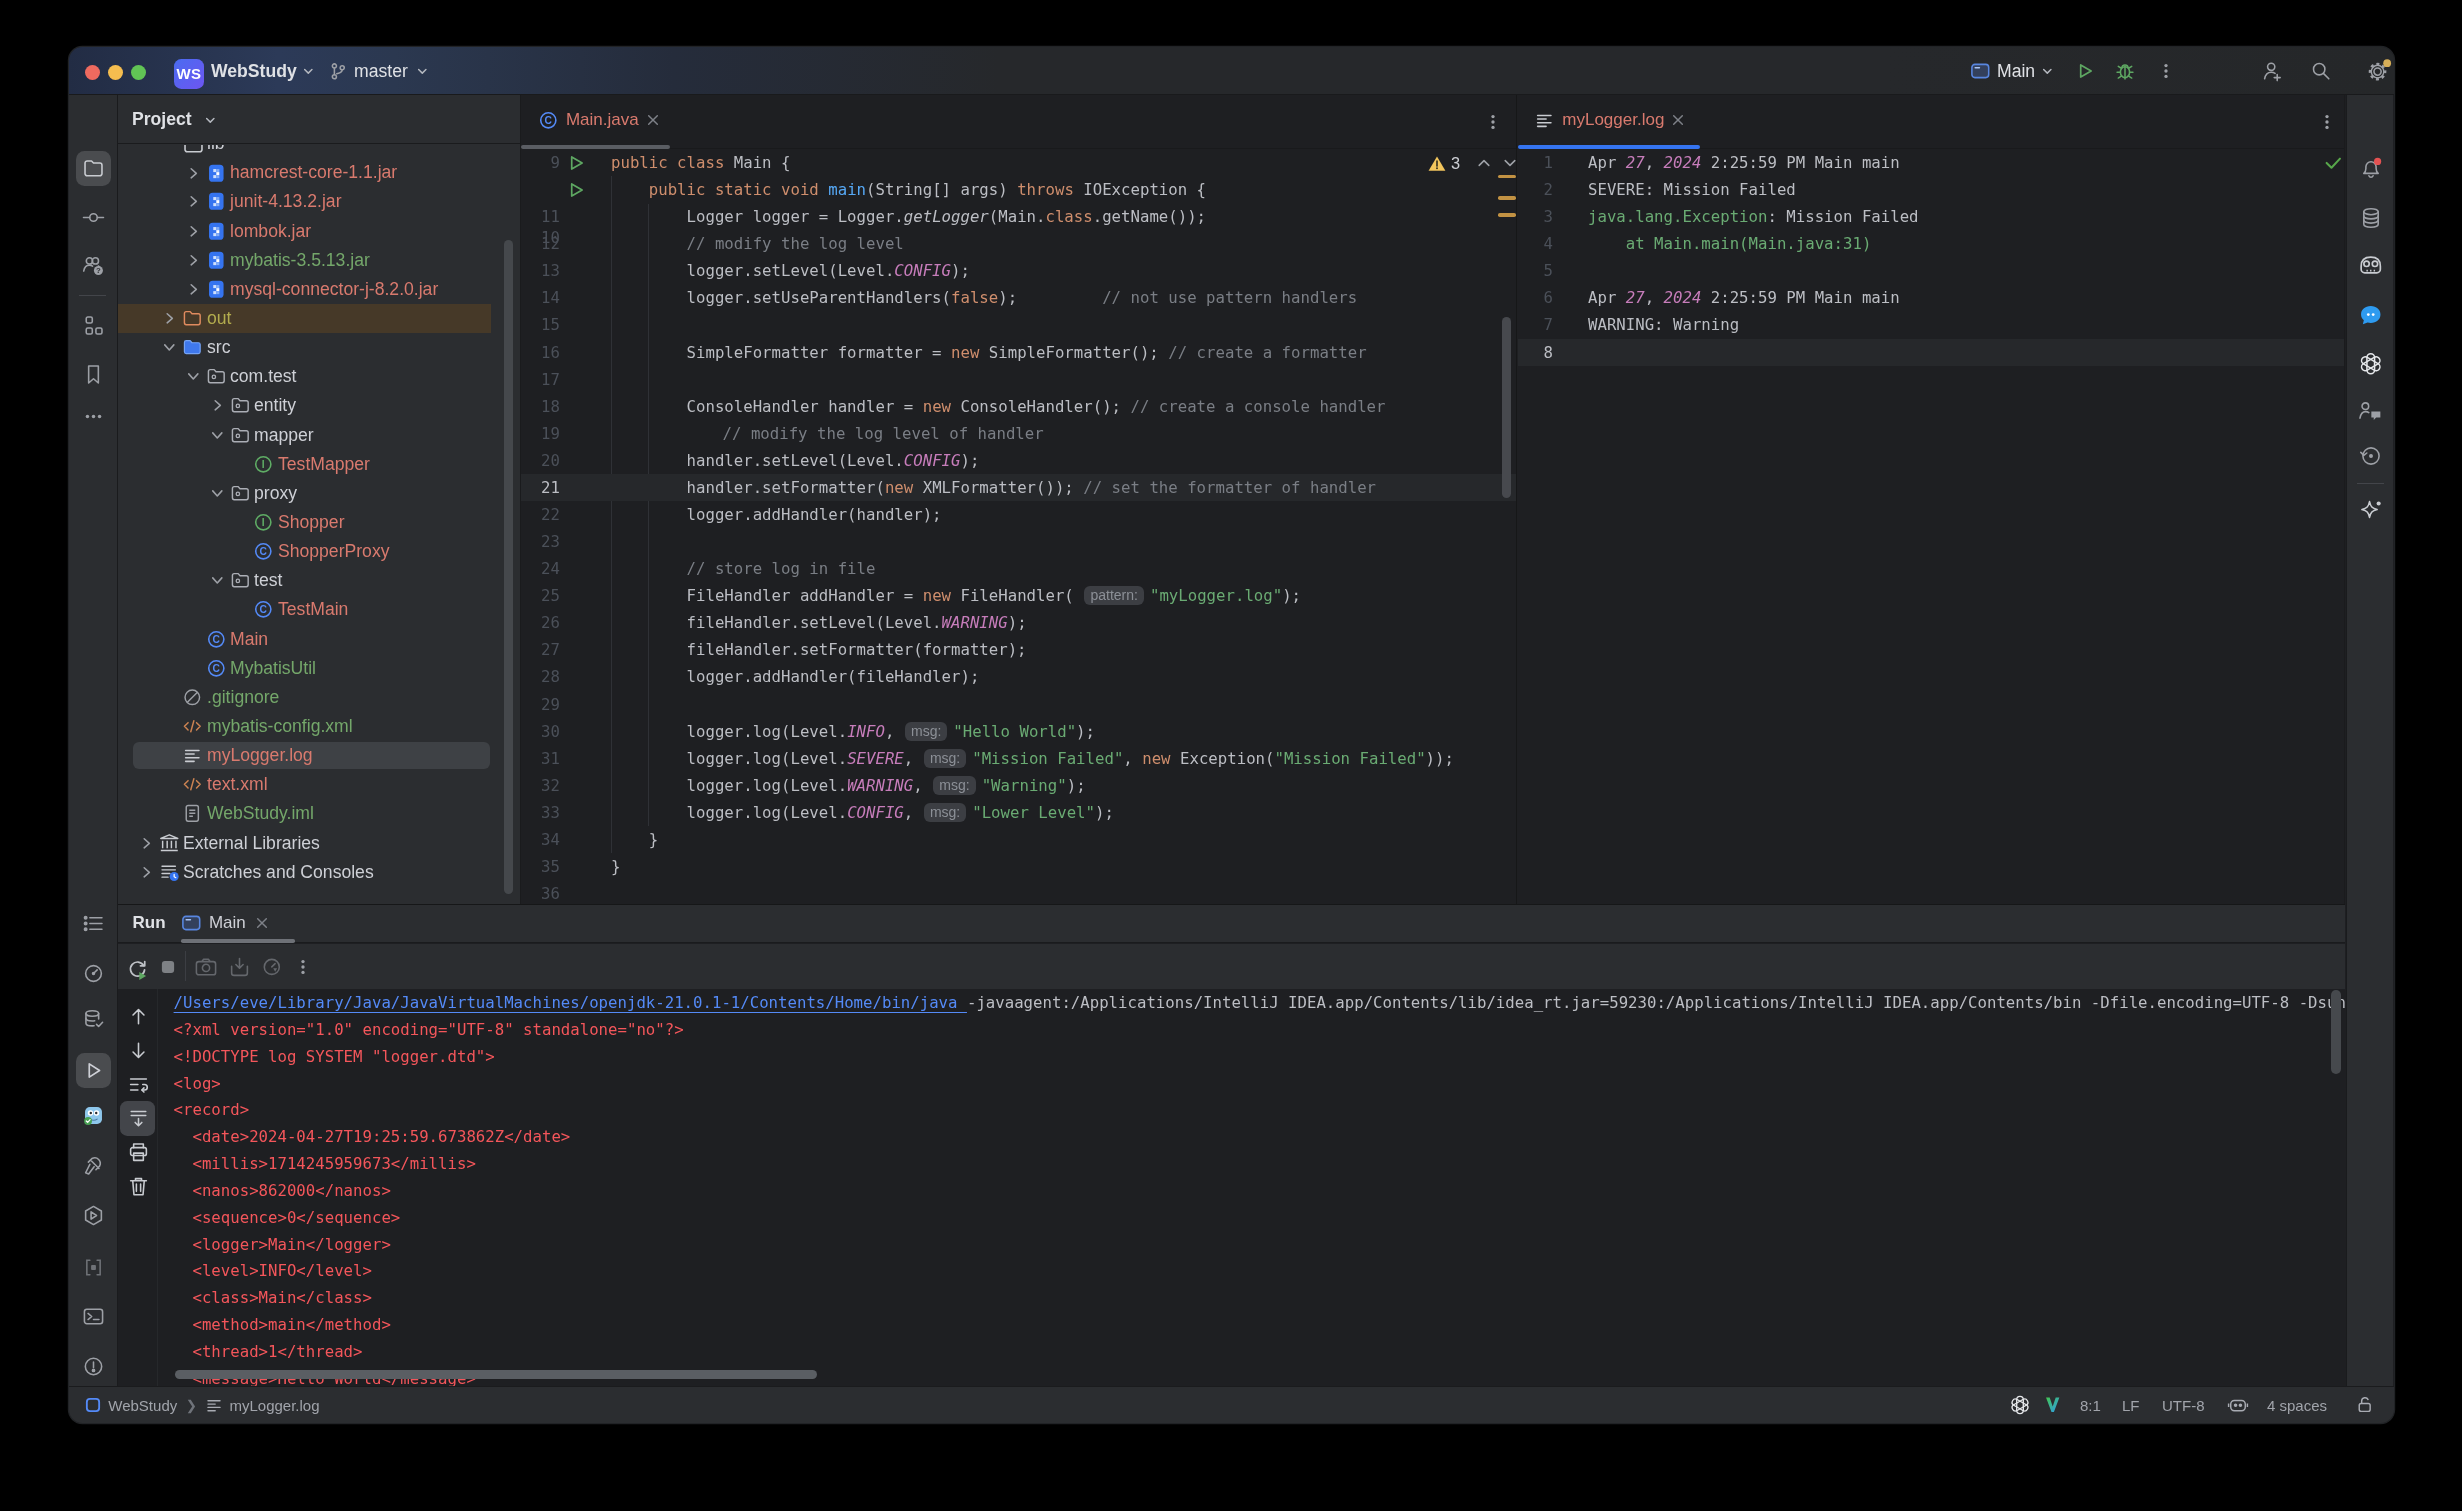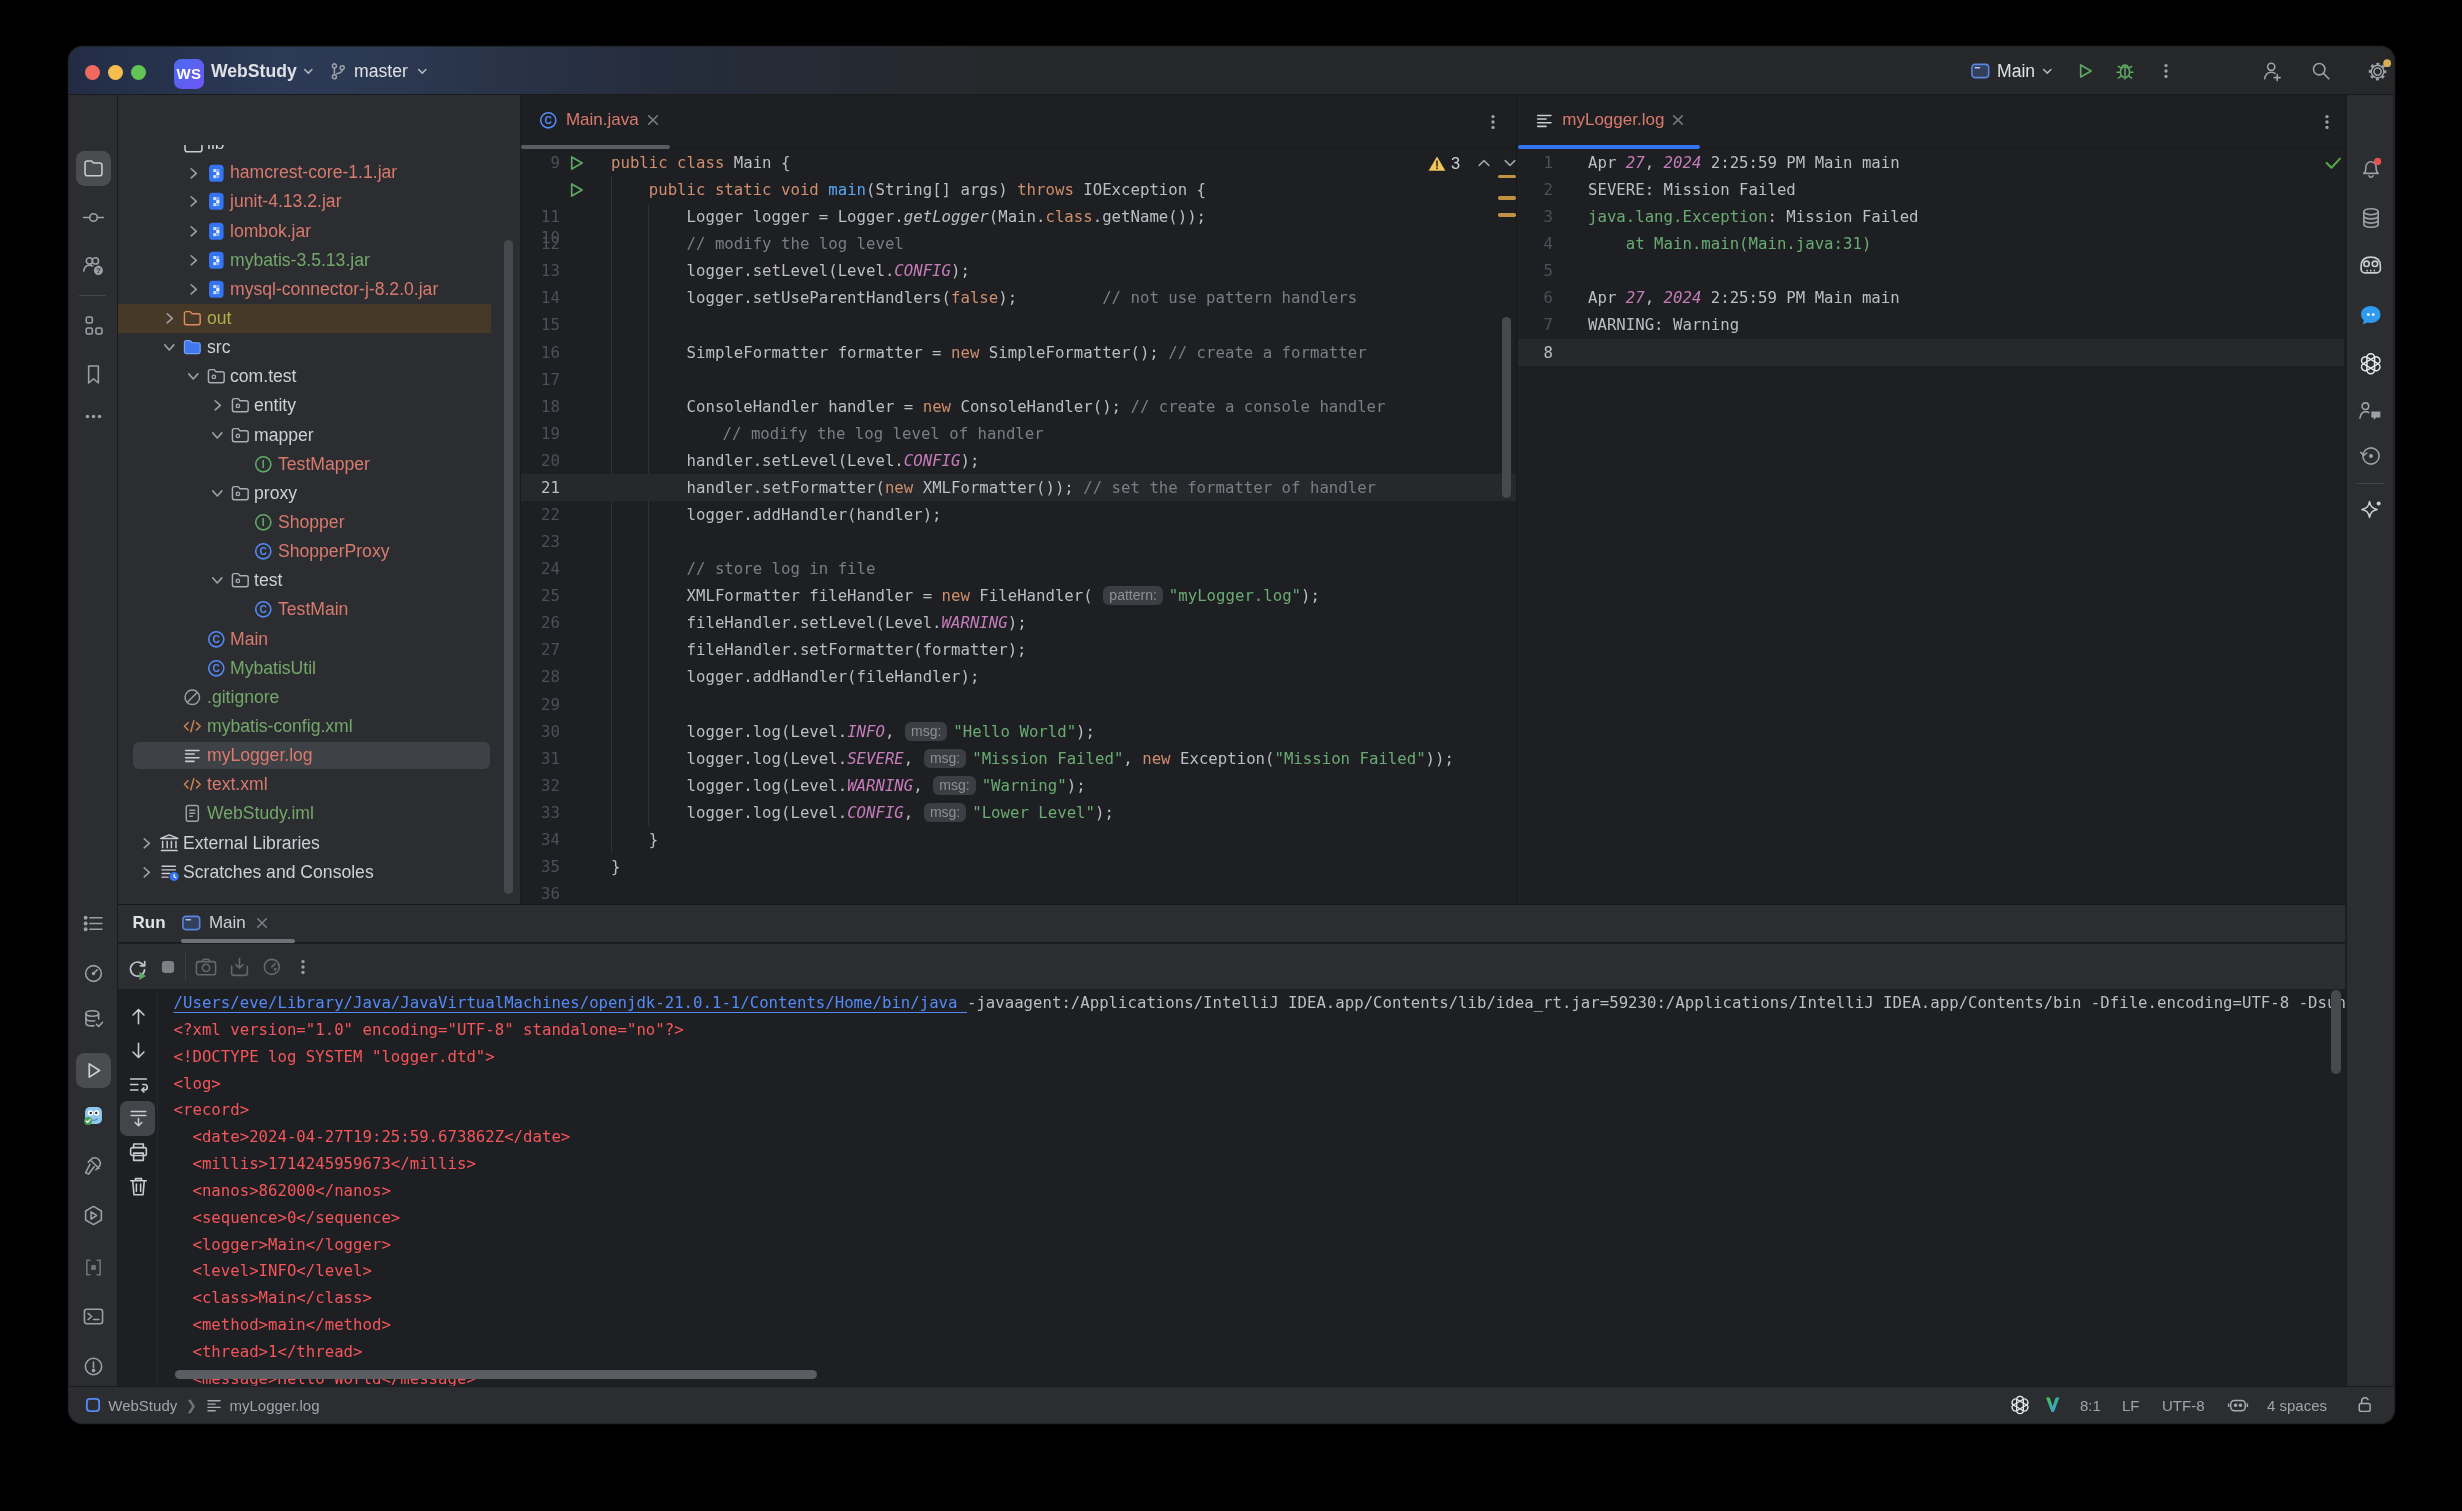--- a/index.html
+++ b/index.html
@@ -368,20 +368,30 @@
               <circle cx="12" cy="29" r="3.8"></circle>
               <circle cx="27" cy="13" r="3.8"></circle>
               <path d="M12 12.8v12.4M12 25c0-7 15-4 15-8.2"></path>
             </g>
           </svg>
         </span>
       </div>
     </div>
 
   <div id="projpanel">
+    <div id="pp-header">
+      <span id="pp-title">
+        <span>Project</span>
+        <span style="margin-left:11px;margin-top:2.4px">
+            <svg width="14.6" height="14.6" viewBox="0 0 24 24">
+              <path d="M6 9l6 6 6-6" fill="none" stroke="#b4b8bf" stroke-width="2.4" stroke-linecap="round" stroke-linejoin="round"></path>
+            </svg>
+          </span>
+      </span>
+    </div>
     <div id="tree">
         <div class="trow" style="top: -16px;">
           <span class="ticon" style="left: 64px;">
             <svg width="23" height="23" viewBox="0 0 38 38">
               <path d="M5 10a3.5 3.5 0 0 1 3.5-3.5h7.2L19 10h10.5A3.5 3.5 0 0 1 33 13.5v14A3.5 3.5 0 0 1 29.5 31h-21A3.5 3.5 0 0 1 5 27.5z" fill="none" stroke="#c9ccd1" stroke-width="2.6" stroke-linejoin="round"></path>
             </svg>
           </span>
           <span class="tlabel c-white" style="left: 89px;">lib</span>
         </div>
         <div class="trow" style="top: 13.4px;">
@@ -815,21 +825,21 @@
           <div class="cl" style="top: 379px;">
             <span class="ln" style="left: 0px; width: 39px;">23</span>
             <pre class="code" style="left: 90px;"></pre>
           </div>
           <div class="cl" style="top: 406px;">
             <span class="ln" style="left: 0px; width: 39px;">24</span>
             <pre class="code" style="left: 90px;"><span class="c">        // store log in file</span></pre>
           </div>
           <div class="cl" style="top: 433px;">
             <span class="ln" style="left: 0px; width: 39px;">25</span>
-            <pre class="code" style="left: 90px;"><span class="t">        XMLFormatter fileHandler = </span><span class="k">new</span><span class="t"> FileHandler( </span><span class="hint">pattern:</span><span class="s">"myLogger.log"</span><span class="t">);</span></pre>
+            <pre class="code" style="left: 90px;"><span class="t">        FileHandler addHandler = </span><span class="k">new</span><span class="t"> FileHandler( </span><span class="hint">pattern:</span><span class="s">"myLogger.log"</span><span class="t">);</span></pre>
           </div>
           <div class="cl" style="top: 460px;">
             <span class="ln" style="left: 0px; width: 39px;">26</span>
             <pre class="code" style="left: 90px;"><span class="t">        fileHandler.setLevel(Level.</span><span class="m">WARNING</span><span class="t">);</span></pre>
           </div>
           <div class="cl" style="top: 487px;">
             <span class="ln" style="left: 0px; width: 39px;">27</span>
             <pre class="code" style="left: 90px;"><span class="t">        fileHandler.setFormatter(formatter);</span></pre>
           </div>
           <div class="cl" style="top: 514px;">

